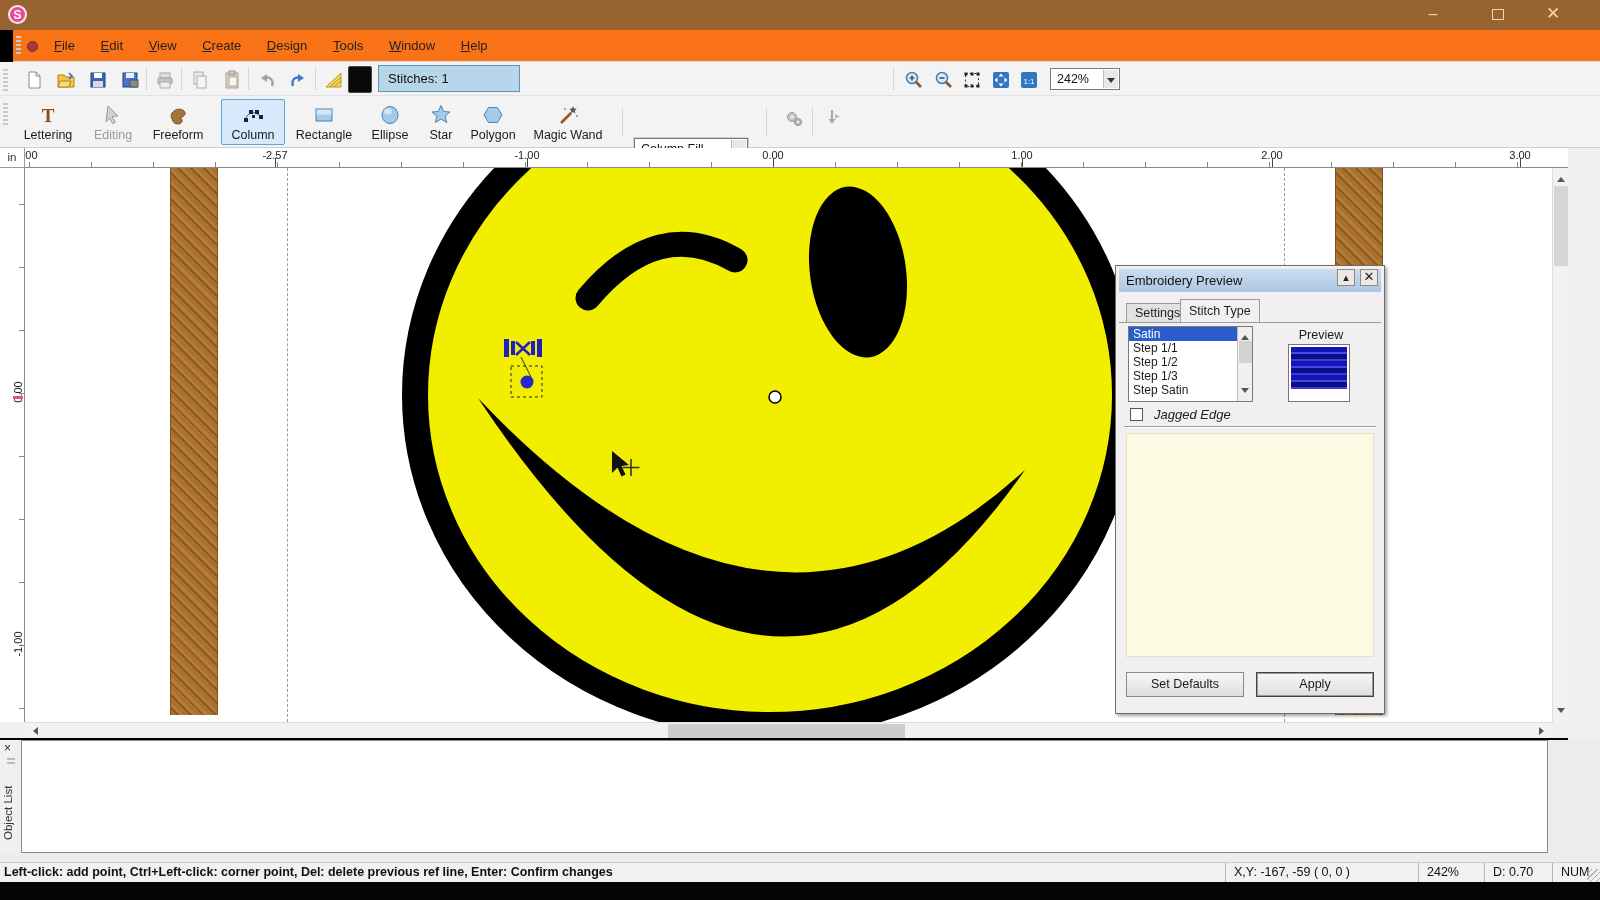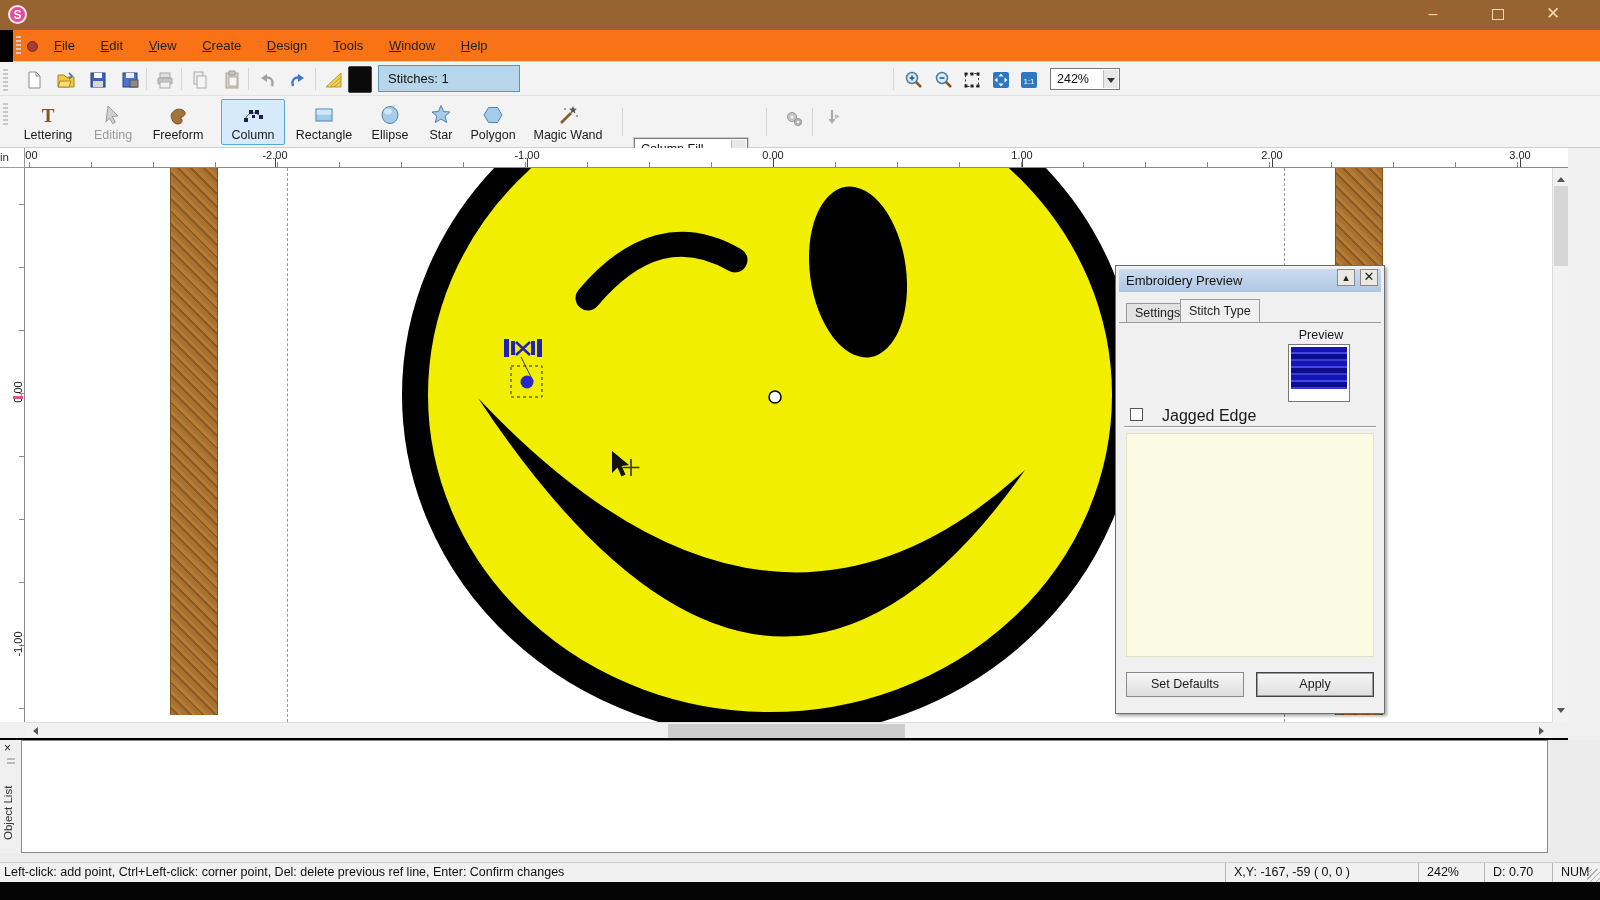--- a/index.html
+++ b/index.html
@@ -46,21 +46,21 @@
 
   #toolbar2 { left:0; top:96px; width:1600px; height:52px; background:#f3f3f3; border-bottom:1px solid #cfcfcf; }
   .tool-btn { position:absolute; top:3px; height:46px; border:1px solid transparent; border-radius:2px; text-align:center; font-size:12.5px; color:#1a1a1a; }
   .tool-btn .ticon { display:block; height:28px; padding-top:2px; }
   .tool-btn.selected { background:#d6eafc; border:1px solid #58a6e0; }
   .tool-btn.disabled { color:#9a9a9a; }
   #fill-combo { left:634px; top:14px; width:114px; height:22px; box-shadow:0 0 0 1px #cfcfcf;margin-top:28px; }
   .tb2-icon-btn { position:absolute; top:10px; width:30px; height:30px; text-align:center; }
 
   
-  #unit-box { left:0; top:148px; width:25px; height:20px; background:#fff; border-right:1px solid #9a9a9a; border-bottom:1px solid #9a9a9a; font-size:11.5px; text-align:left; line-height:18px; color:#333; }
+  #unit-box { left:0; top:148px; width:25px; height:20px; background:#fff; border-right:1px solid #9a9a9a; border-bottom:1px solid #9a9a9a; font-size:11.5px; text-align:center; line-height:18px; color:#333; }
   #hruler { left:25px; top:148px; width:1543px; height:20px; background:#fff; border-bottom:1px solid #8a8a8a; overflow:hidden;
             background-image:linear-gradient(to right,#888 0 1px,transparent 1px); background-size:62px 5px; background-repeat:repeat-x; background-position:4px bottom; }
   .hlab { position:absolute; top:1px; font-size:11px; color:#222; transform:translateX(-50%); }
   .htick { position:absolute; bottom:0; width:1px; height:9px; background:#444; }
   #vruler { left:0; top:168px; width:25px; height:554px; background:#fff; border-right:1px solid #8a8a8a; overflow:hidden;
             background-image:linear-gradient(to bottom,#888 0 1px,transparent 1px); background-size:5px 63px; background-repeat:repeat-y; background-position:right 36px; }
   .vlab { position:absolute; left:1px; font-size:11px; color:#222; transform:rotate(-90deg); transform-origin:center; width:34px; text-align:center; }
   #vmarker { position:absolute; right:1px; top:228px; width:10px; height:3px; background:#e25579; }
 
   
@@ -95,38 +95,38 @@
   .sl-item { height:14px; line-height:14px; padding-left:4px; }
   .sl-item.sel { background:#2a5ccc; color:#fff; }
   #sl-scroll { position:absolute; right:0; top:0; width:15px; height:74px; background:#f0f0f0; border-left:1px solid #bbb; }
   #sl-thumb { position:absolute; left:1px; top:14px; width:13px; height:22px; background:#d2d2d2; }
   #preview-label { position:absolute; left:160px; top:62px; width:90px; text-align:center; font-size:12.5px; }
   #preview-box { position:absolute; left:172px; top:78px; width:62px; height:58px; background:#fff; border:1px solid #777; }
   #preview-img { position:absolute; left:2px; top:2px; width:56px; height:42px;
                  background:repeating-linear-gradient(to bottom,#1515b5 0 5px,#4547e8 5px 7px,#0d0d8a 7px 12px,#3a3cd8 12px 14px); }
   #jagged-row { position:absolute; left:14px; top:141px; height:15px; }
   #jagged-box { position:absolute; left:0; top:1px; width:13px; height:13px; background:#fff; border:1px solid #555; }
-  #jagged-label { position:absolute; left:32px; top:0; font-size:16px; white-space:nowrap; }
+  #jagged-label { position:absolute; left:24px; top:0; font-size:13px; white-space:nowrap;font-style:italic; }
   #es-sep { position:absolute; left:8px; top:160px; right:8px; height:2px; border-top:1px solid #9a9a9a; border-bottom:1px solid #fff; }
   #es-cream { position:absolute; left:10px; top:167px; width:248px; height:224px; background:#fbfae3; border:1px solid #e4e2c6; }
   .es-btn { position:absolute; top:406px; width:118px; height:25px; background:linear-gradient(#f7f7f7,#dedede); border:1px solid #8a8a8a; text-align:center; line-height:23px; font-size:12.5px; }
   #btn-defaults { left:10px; } #btn-apply { left:140px; border:1px solid #444; box-shadow:0 0 0 1px #9a9a9a inset; }
 
   
   #ol-strip { left:0; top:740px; width:21px; height:118px; background:#f0f0f0; }
   #ol-close { position:absolute; left:4px; top:2px; font-size:12px; color:#222; line-height:12px;}
   #ol-grip { position:absolute; left:7px; top:18px; width:8px; height:8px; background:repeating-linear-gradient(to bottom,#bbb 0 2px,transparent 2px 4px); }
   #ol-title { position:absolute; left:2px; top:30px; width:16px; height:85px; font-size:11.5px; color:#333; writing-mode:vertical-rl; transform:rotate(180deg); text-align:center; }
   #ol-content { left:21px; top:740px; width:1527px; height:113px; background:#fff; border:1px solid #8a8a8a; }
   #ol-below { left:0; top:853px; width:1600px; height:9px; background:#ececec; }
   #ol-right { left:1548px; top:740px; width:52px; height:113px; background:#ececec; }
 
   
   #statusbar { left:0; top:862px; width:1600px; height:20px; background:#f1f1f1; border-top:1px solid #cfcfcf; font-size:12.5px; color:#111; }
-  #status-hint { position:absolute; left:4px; top:0; line-height:19px; }
+  #status-hint { position:absolute; left:4px; top:0; line-height:19px;font-weight:bold; }
   .st-field { position:absolute; top:0; line-height:19px; border-left:1px solid #b5b5b5; padding-left:8px; }
   #st-xy { left:1225px; width:172px; }
   #st-zoom { left:1418px; width:62px; }
   #st-d { left:1484px; width:64px; }
   #st-num { left:1552px; width:40px; }
   #st-grip { position:absolute; right:0; top:6px; width:13px; height:13px;
              background:repeating-linear-gradient(135deg,transparent 0 3px,#b0b0b0 3px 4px); }
   #bottom-black { left:0; top:882px; width:1600px; height:18px; background:#050505; }
 </style>
 </head>
@@ -374,21 +374,21 @@
           <path d="M12 4v10" stroke="#aaa" stroke-width="2.2" fill="none"></path>
           <path d="M8.5 13l3.5 5 3.5-5z" fill="#aaa"></path>
           <path d="M15 8l5 2.5-5 2.5z" fill="#bdbdbd"></path>
         </svg>
     </div>
   </div>
 
   <div class="abs" id="unit-box">in</div>
   <div class="abs" id="hruler">
     <span class="hlab" style="left:0px">-3.00</span>
-    <span class="hlab" style="left:250px">-2.00</span>
+    <span class="hlab" style="left:250px">-2.57</span>
     <span class="hlab" style="left:502px">-1.00</span>
     <span class="hlab" style="left:748px">0.00</span>
     <span class="hlab" style="left:997px">1.00</span>
     <span class="hlab" style="left:1247px">2.00</span>
     <span class="hlab" style="left:1495px">3.00</span>
     <i class="htick" style="left:250px"></i>
     <i class="htick" style="left:502px"></i>
     <i class="htick" style="left:748px"></i>
     <i class="htick" style="left:997px"></i>
     <i class="htick" style="left:1247px"></i>
@@ -442,20 +442,32 @@
   <div class="abs" id="right-margin"></div>
   <div class="abs" id="left-corner"></div>
 
   <div class="abs" id="es-panel">
     <div id="es-title">Embroidery Preview</div>
     <div class="es-tbtn" id="es-collapse">▴</div>
     <div class="es-tbtn" id="es-close">✕</div>
     <div class="es-tab" id="tab-settings">Settings</div>
     <div class="es-tab" id="tab-stitch">Stitch Type</div>
     <div id="es-tabline"></div>
+    <div id="stitch-list">
+      <div class="sl-item sel">Satin</div>
+      <div class="sl-item">Step 1/1</div>
+      <div class="sl-item">Step 1/2</div>
+      <div class="sl-item">Step 1/3</div>
+      <div class="sl-item">Step Satin</div>
+      <div id="sl-scroll">
+        <i class="sb-arrow" style="left:3px;top:4px;border-bottom:5px solid #555"></i>
+        <div id="sl-thumb"></div>
+        <i class="sb-arrow" style="left:3px;bottom:4px;border-top:5px solid #555"></i>
+      </div>
+    </div>
     <div id="preview-label">Preview</div>
     <div id="preview-box">
       <div id="preview-img"></div>
     </div>
     <div id="jagged-row">
       <span id="jagged-box"></span>
       <span id="jagged-label">Jagged Edge</span>
     </div>
     <div id="es-sep"></div>
     <div id="es-cream"></div>

